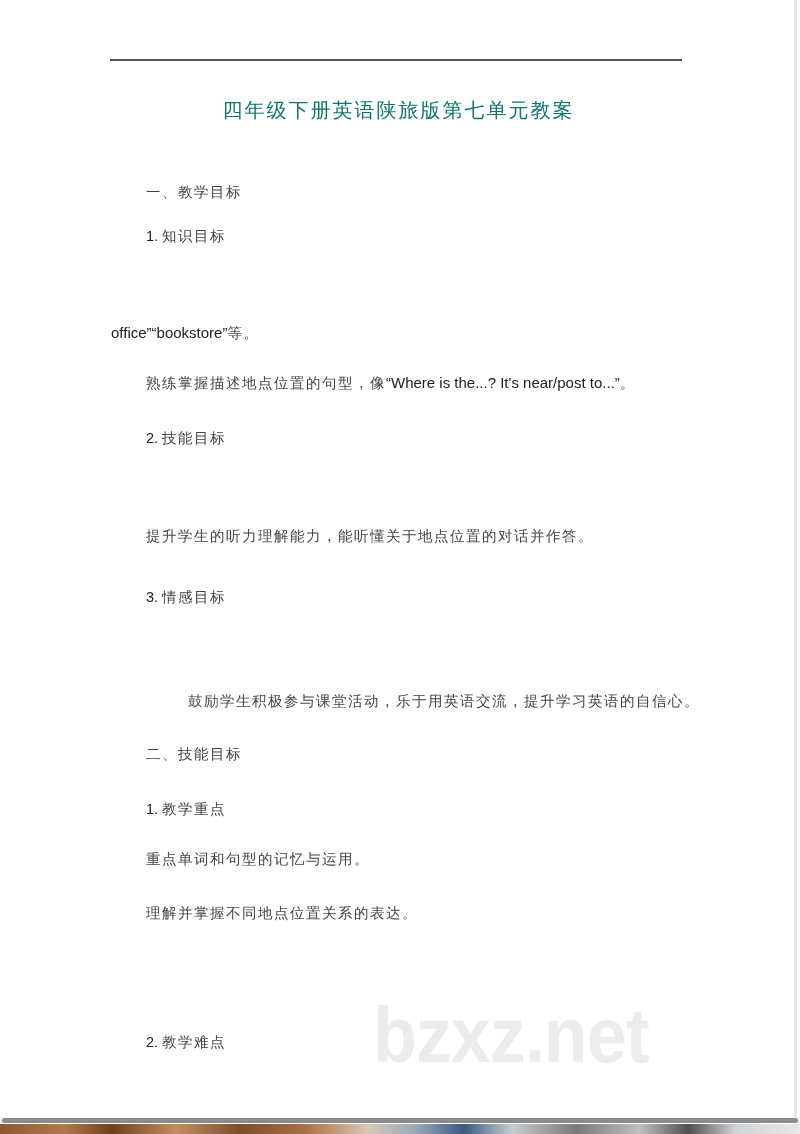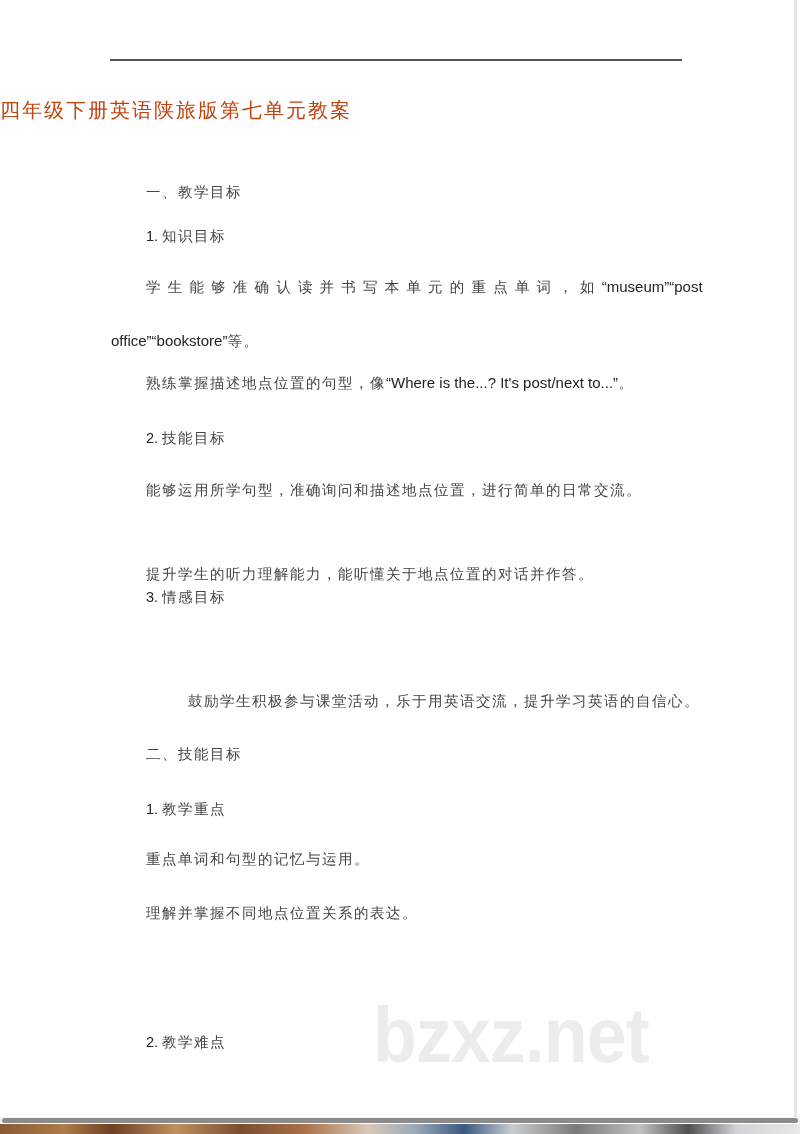--- a/index.html
+++ b/index.html
@@ -39,23 +39,24 @@
       top: 59px;
       width: 572px;
       height: 2px;
       background: #555555;
     }
     .doc-title {
       position: absolute;
       left: 0;
       top: 97px;
       width: 797px;
+      text-align: center;
       font-size: 20px;
       letter-spacing: 2px;
-      color: #c2410c;
+      color: #0f766e;
     }
     .line {
       position: absolute;
       font-size: 14.5px;
       color: #444444;
       white-space: nowrap;
       letter-spacing: 1.5px;
     }
     .line .num {
       font-family: "Liberation Sans", sans-serif;
@@ -121,37 +122,33 @@
     <div class="header-rule"></div>
 
     <div class="doc-title">四年级下册英语陕旅版第七单元教案</div>
 
     <div class="line" style="left:146px; top:171px;margin-top:12px;">一、教学目标</div>
 
     <div class="line" style="left:146px; top:227px;">
       <span class="num">1.</span><span>知识目标</span>
     </div>
 
-    <div class="line" style="left:146px; top:278px;">
-      <span class="spread">学生能够准确认读并书写本单元的重点单词，如</span><span class="en">“museum”“post</span>
-    </div>
-    <div class="line" style="left:111px; top:324px;margin-top:8px;">
+    <div class="line" style="left:111px; top:324px;">
       <span class="en">office”“bookstore”</span><span>等。</span>
     </div>
 
     <div class="line" style="left:146px; top:374px;">
-      <span>熟练掌握描述地点位置的句型，像</span><span class="en">“Where is the...? It's post/next to...”</span><span>。</span>
+      <span>熟练掌握描述地点位置的句型，像</span><span class="en">“Where is the...? It's near/post to...”</span><span>。</span>
     </div>
 
     <div class="line" style="left:146px; top:429px;">
       <span class="num">2.</span><span>技能目标</span>
     </div>
 
-    <div class="line" style="left:146px; top:481px;">能够运用所学句型，准确询问和描述地点位置，进行简单的日常交流。</div>
-    <div class="line" style="left:146px; top:565px;">提升学生的听力理解能力，能听懂关于地点位置的对话并作答。</div>
+    <div class="line" style="left:146px; top:527px;">提升学生的听力理解能力，能听懂关于地点位置的对话并作答。</div>
 
     <div class="line" style="left:146px; top:588px;">
       <span class="num">3.</span><span>情感目标</span>
     </div>
 
     <div class="line" style="left:146px; top:692px;margin-left:42px;">鼓励学生积极参与课堂活动，乐于用英语交流，提升学习英语的自信心。</div>
 
     <div class="line" style="left:146px; top:745px;">二、技能目标</div>
 
     <div class="line" style="left:146px; top:800px;">

